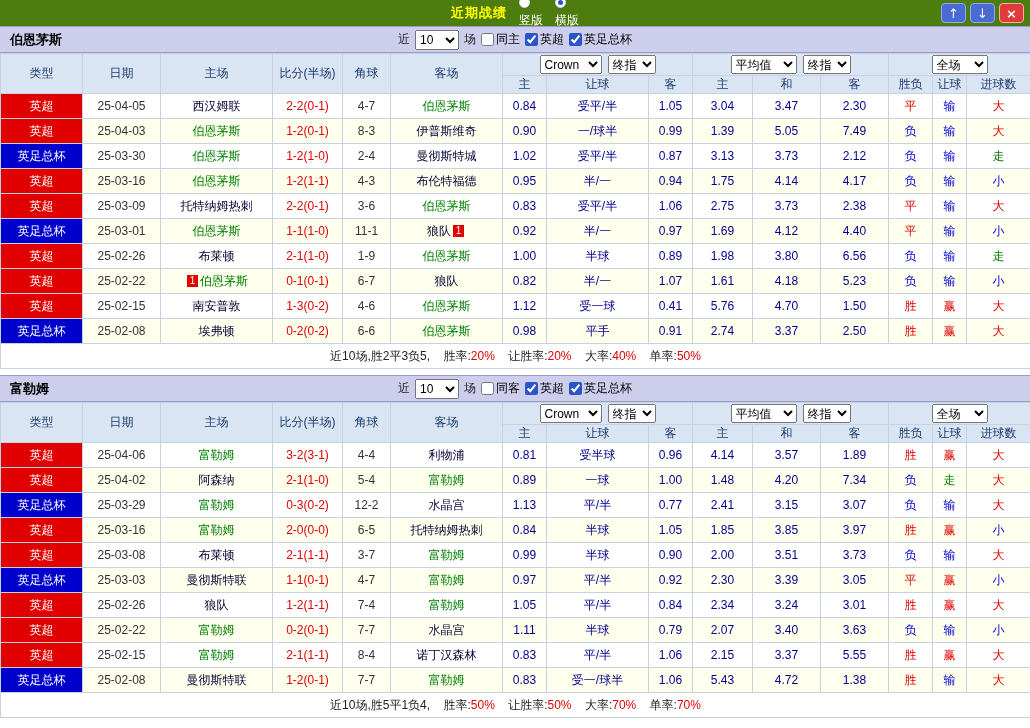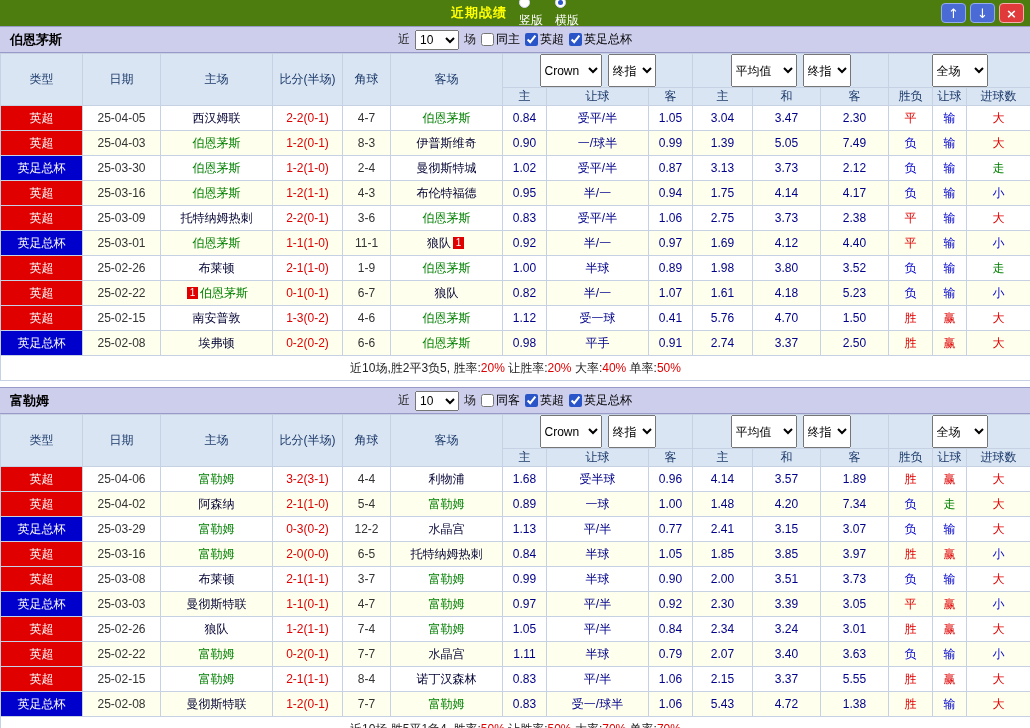--- a/index.html
+++ b/index.html
@@ -28,38 +28,38 @@
   .filters select{font-size:12px;height:20px;}
   .cb-label{display:inline-flex;align-items:center;gap:2px;color:#000;cursor:pointer;}
   .cb-label input{width:13px;height:13px;margin:0;accent-color:#2a55c8;}
   
   table{width:1030px;border-collapse:collapse;table-layout:fixed;}
   th,td{border:1px solid #c6d2e3;text-align:center;padding:0;overflow:hidden;white-space:nowrap;}
   thead th{background:#d9e5f2;color:#1c3a6b;font-weight:normal;}
   thead tr.h1 th{height:21px;}
   thead tr.h2 th{height:17px;}
   .hd-ctrls{display:flex;justify-content:center;align-items:center;gap:6px;}
-  .hd-ctrls select{font-size:12px;height:33px;}
+  .hd-ctrls select{font-size:12px;height:19px;}
   tbody td{height:24px;}
   tbody tr.alt{background:#ffffee;}
   .c-type{color:#fff;}
   .lg-red{background:#e10000;}
   .lg-blue{background:#0000cc;}
   .c-date{color:#333;}
   .c-score{color:#e00000;margin-left:36px;}
   .c-corner{color:#333;margin-left:27px;}
   .c-odds{color:#00008b;}
   .team{color:#000033;}
   .team.focus{color:#008000;}
   .card{display:inline-block;background:#e00000;color:#fff;font-size:10px;line-height:12px;width:11px;height:12px;margin:0 2px;vertical-align:1px;}
   .res-r{color:#e00000;}
   .res-b{color:#0000d0;}
   .res-g{color:#008000;}
   tfoot td{height:24px;background:#fff;color:#222;}
-  .sum-stat{}
+  .sum-stat{margin-left:10px;}
   .sum-label{color:#222;}
   .sum-value{color:#e00000;}
 </style>
 </head>
 <body>
 
 <div class="topbar">
   <div class="topbar-center">
     <span class="page-title">近期战绩</span>
     <label class="radio-label">
@@ -265,21 +265,21 @@
           <td class="c-date">25-02-26</td>
           <td><span class="team">布莱顿</span></td>
           <td class="c-score">2-1(1-0)</td>
           <td class="c-corner">1-9</td>
           <td><span class="team focus">伯恩茅斯</span></td>
           <td class="c-odds">1.00</td>
           <td class="c-odds">半球</td>
           <td class="c-odds">0.89</td>
           <td class="c-odds">1.98</td>
           <td class="c-odds">3.80</td>
-          <td class="c-odds">3.52</td>
+          <td class="c-odds">6.56</td>
           <td class="c-res res-b">负</td>
           <td class="c-res res-b">输</td>
           <td class="c-res res-g">走</td>
         </tr>
         <tr class="alt">
           <td class="c-type lg-red">英超</td>
           <td class="c-date">25-02-22</td>
           <td><span class="card">1</span><span class="team focus">伯恩茅斯</span></td>
           <td class="c-score">0-1(0-1)</td>
           <td class="c-corner">6-7</td>
@@ -423,21 +423,21 @@
       </tr>
     </thead>
     <tbody>
         <tr>
           <td class="c-type lg-red">英超</td>
           <td class="c-date">25-04-06</td>
           <td><span class="team focus">富勒姆</span></td>
           <td class="c-score">3-2(3-1)</td>
           <td class="c-corner">4-4</td>
           <td><span class="team">利物浦</span></td>
-          <td class="c-odds">1.68</td>
+          <td class="c-odds">0.81</td>
           <td class="c-odds">受半球</td>
           <td class="c-odds">0.96</td>
           <td class="c-odds">4.14</td>
           <td class="c-odds">3.57</td>
           <td class="c-odds">1.89</td>
           <td class="c-res res-r">胜</td>
           <td class="c-res res-r">赢</td>
           <td class="c-res res-r">大</td>
         </tr>
         <tr class="alt">

